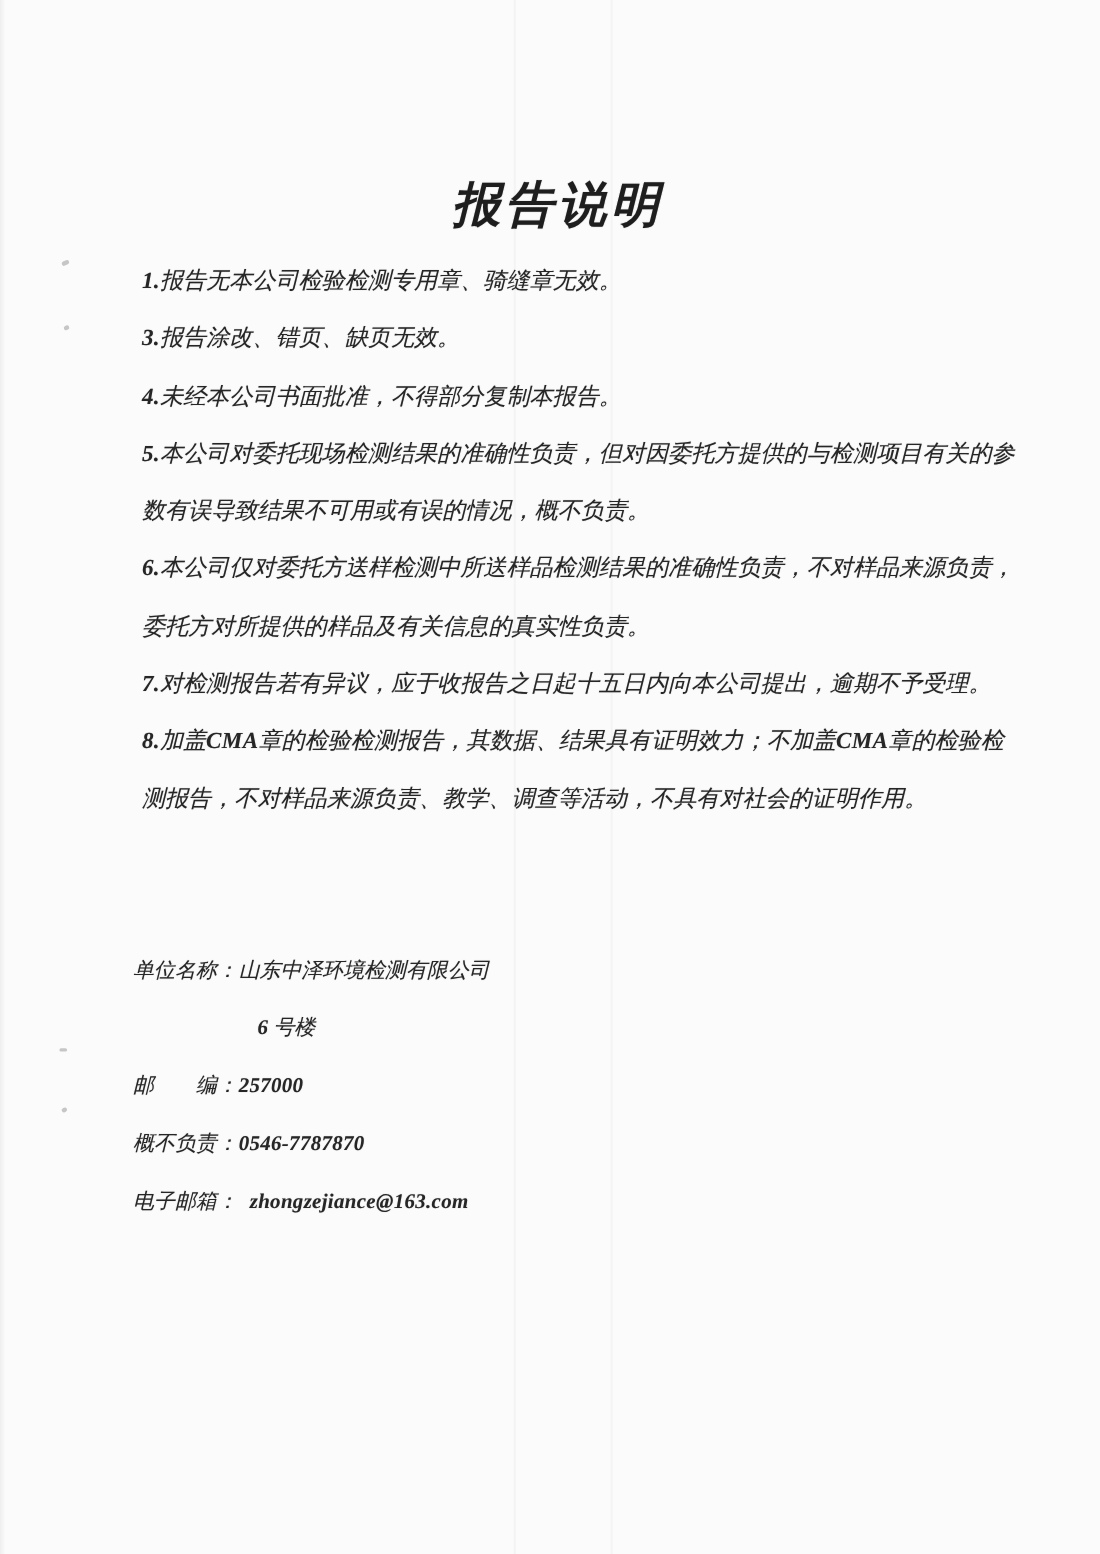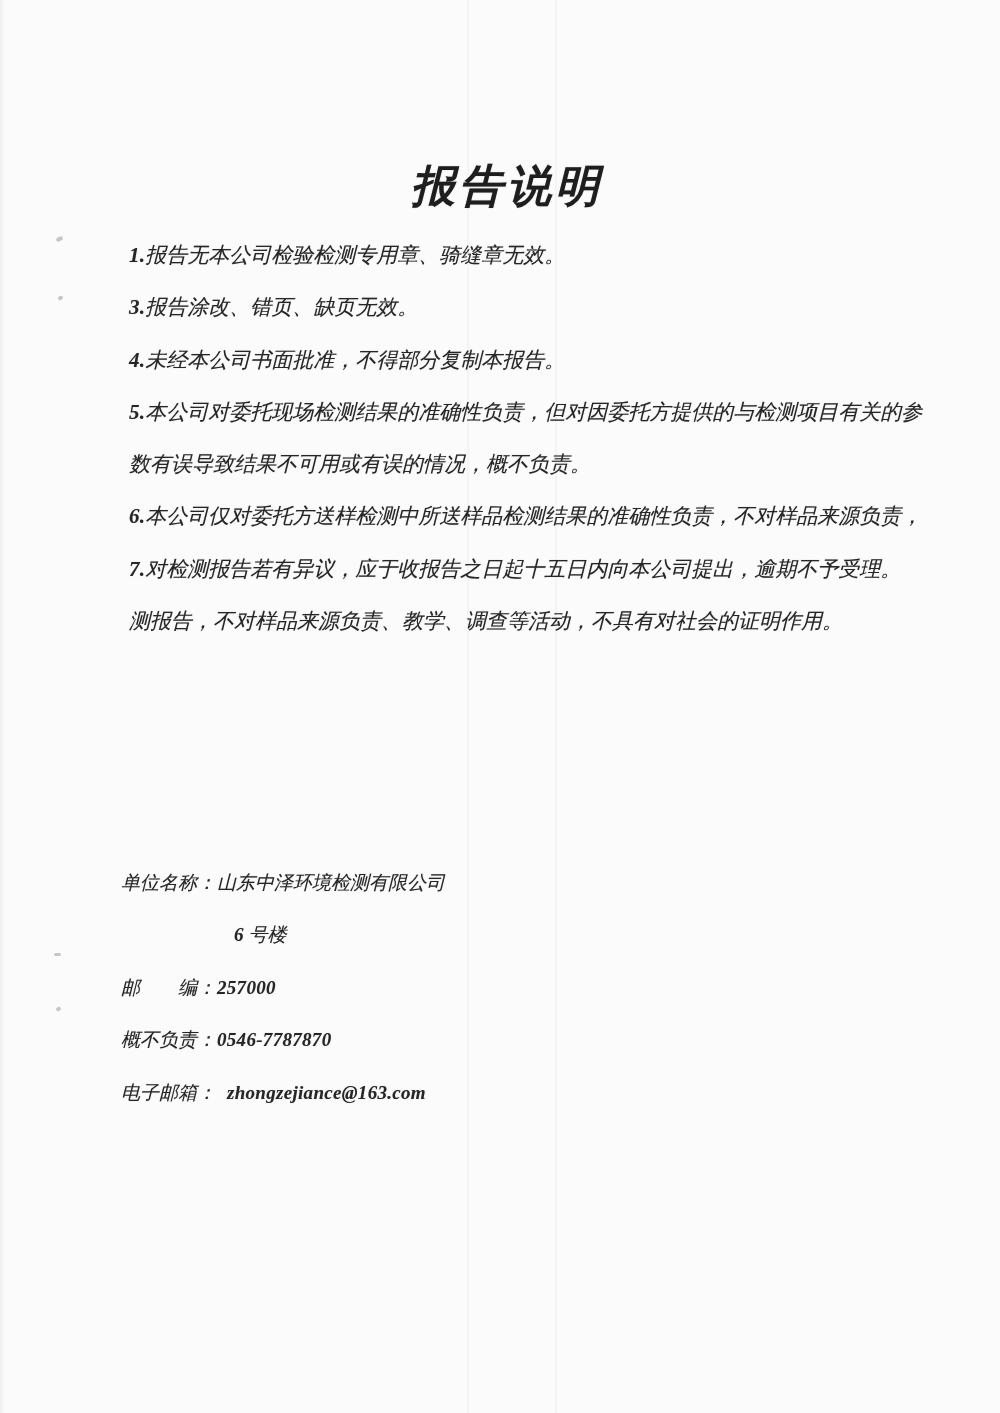--- a/index.html
+++ b/index.html
@@ -120,21 +120,23 @@
 
   <div class="title">报告说明</div>
 
   <div class="notes" id="notes">
       <div class="note-line"><b class="lat">1.</b>报告无本公司检验检测专用章、骑缝章无效。</div>
       <div class="note-line"><b class="lat">3.</b>报告涂改、错页、缺页无效。</div>
       <div class="note-line"><b class="lat">4.</b>未经本公司书面批准，不得部分复制本报告。</div>
       <div class="note-line"><b class="lat">5.</b>本公司对委托现场检测结果的准确性负责，但对因委托方提供的与检测项目有关的参</div>
       <div class="note-line">数有误导致结果不可用或有误的情况，概不负责。</div>
       <div class="note-line"><b class="lat">6.</b>本公司仅对委托方送样检测中所送样品检测结果的准确性负责，不对样品来源负责，</div>
+      <div class="note-line">委托方对所提供的样品及有关信息的真实性负责。</div>
       <div class="note-line"><b class="lat">7.</b>对检测报告若有异议，应于收报告之日起十五日内向本公司提出，逾期不予受理。</div>
+      <div class="note-line"><b class="lat">8.</b>加盖<b class="lat">CMA</b>章的检验检测报告，其数据、结果具有证明效力；不加盖<b class="lat">CMA</b>章的检验检</div>
       <div class="note-line">测报告，不对样品来源负责、教学、调查等活动，不具有对社会的证明作用。</div>
     </div>
 
   <div class="contact" id="contact">
       <div class="contact-row"><span class="contact-label">单位名称：</span><span class="contact-value">山东中泽环境检测有限公司</span></div>
       <div class="contact-row indent"><span class="contact-label"></span><span class="contact-value"><b class="lat">6</b> 号楼</span></div>
       <div class="contact-row"><span class="contact-label">邮　　编：</span><span class="contact-value"><b class="lat">257000</b></span></div>
       <div class="contact-row"><span class="contact-label">概不负责：</span><span class="contact-value"><b class="lat">0546-7787870</b></span></div>
       <div class="contact-row email-row"><span class="contact-label">电子邮箱：</span><span class="contact-value"><b class="lat">zhongzejiance@163.com</b></span></div>
     </div>

